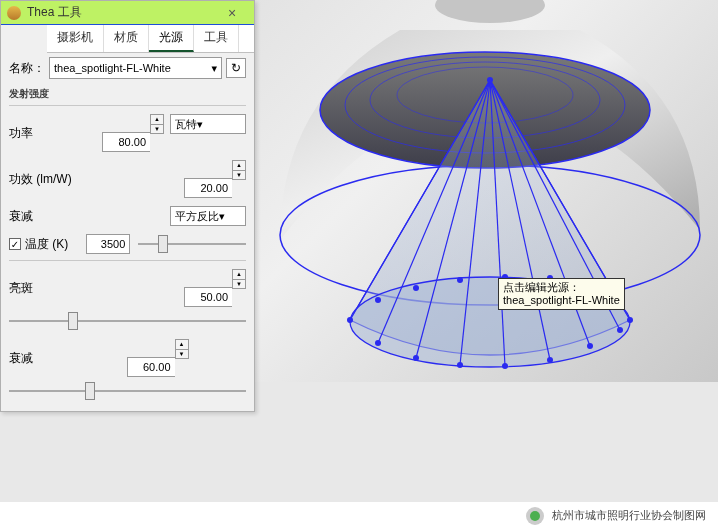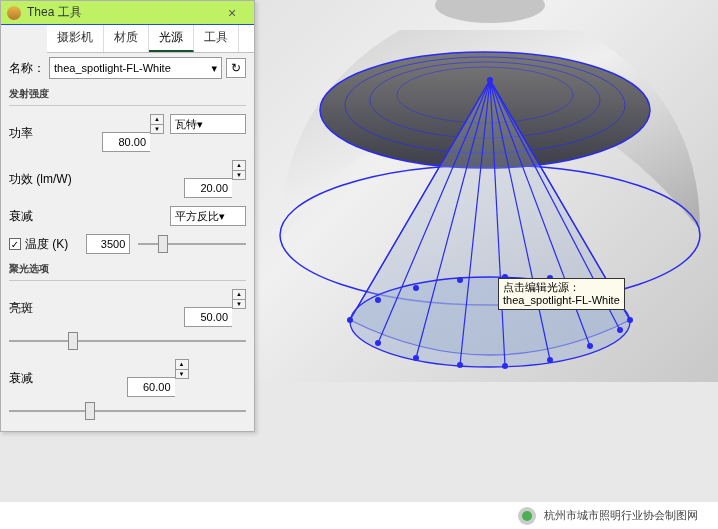--- a/index.html
+++ b/index.html
@@ -25,21 +25,21 @@
 .numinput input { width: 48px; height: 20px; border: 1px solid #999; border-right: none; text-align: right; padding: 0 4px; font-size: 11px; margin-top: 18px; }
 .spin { display: flex; flex-direction: column; }
 .spin div { width: 14px; height: 10px; border: 1px solid #999; background: #f4f4f4; font-size: 6px; text-align: center; line-height: 8px; cursor: pointer; }
 .spin div:first-child { border-bottom: none; }
 .selsmall { height: 20px; border: 1px solid #999; background: #fff; font-size: 11px; padding: 0 4px; display: flex; align-items: center; cursor: pointer; width: 76px; }
 .checkbox { width: 12px; height: 12px; border: 1px solid #666; background: #fff; margin-right: 4px; display: inline-flex; align-items: center; justify-content: center; cursor: pointer; }
 .checkbox.checked::after { content: "✓"; font-size: 10px; color: #000; }
 .slider { position: relative; height: 20px; margin: 0 8px 4px; }
 .slider .track { position: absolute; left: 0; right: 0; top: 9px; height: 2px; background: #aaa; }
 .slider .thumb { position: absolute; width: 10px; height: 18px; top: 1px; background: #e8e8e8; border: 1px solid #888; cursor: pointer; }
-.footer { position: absolute; bottom: 0; left: 0; right: 0; height: 27px; background: #fff; display: flex; align-items: center; justify-content: flex-end; padding: 0 20px; font-size: 11px; color: #444; }
+.footer { position: absolute; bottom: 0; left: 0; right: 0; height: 27px; background: #fff; display: flex; align-items: center; justify-content: flex-end; padding: 0 12px; font-size: 11px; color: #444; }
 .footer .bubble { width: 18px; height: 18px; border-radius: 9px; background: #ccc; margin-right: 8px; position: relative; }
 .footer .bubble::after { content: ""; position: absolute; width: 10px; height: 10px; border-radius: 5px; background: #4caf50; left: 4px; top: 4px; }
 </style>
 </head>
 <body>
 
 <div class="viewport">
 <svg width="718" height="502" viewBox="0 0 718 502">
   <defs>
     <linearGradient id="lampG" x1="0" y1="0" x2="1" y2="1">
@@ -175,21 +175,20 @@
   <div class="row">
     <span class="checkbox checked"></span>
     <span style="margin-right:18px">温度 (K)</span>
     <input style="width: 44px; height: 20px; border: 1px solid rgb(153, 153, 153); text-align: right; padding: 0px 4px; font-size: 11px;" value="3500">
     <div style="flex:1;position:relative;height:20px;margin-left:8px">
       <div style="position:absolute;left:0;right:0;top:9px;height:2px;background:#aaa"></div>
       <div style="position:absolute;width:10px;height:18px;top:1px;left:18%;background:#e8e8e8;border:1px solid #888"></div>
     </div>
   </div>
 
-  <div class="group-label">聚光选项</div>
   <div class="hr"></div>
 
   <div class="row">
     <span class="label">亮斑</span>
     <div style="flex:1; display:flex; justify-content:flex-end">
       <div class="numinput">
         <input value="50.00" style="">
         <div class="spin">
             <div>▲</div>
             <div>▼</div>

